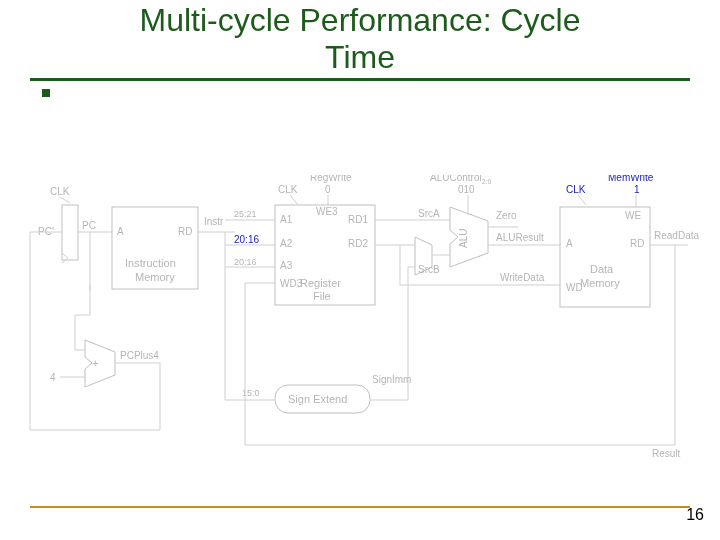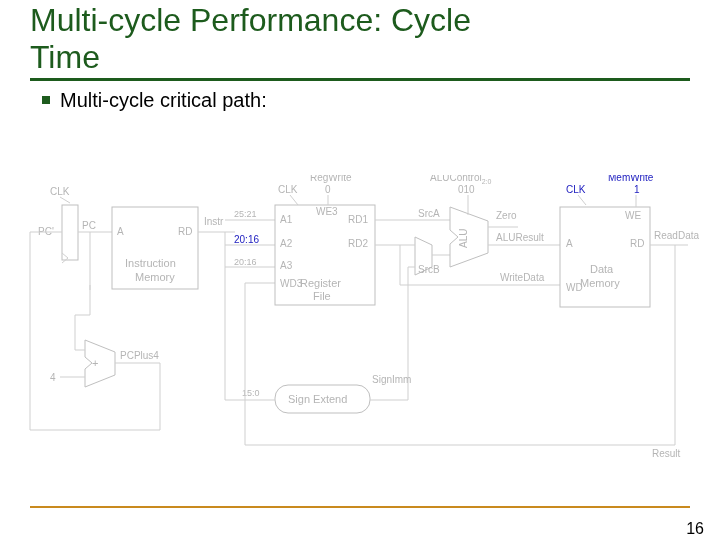--- a/index.html
+++ b/index.html
@@ -19,20 +19,21 @@
     box-sizing: border-box;
     padding: 0 30px;
   }
   .title {
     color: #1d5b1d;
     font-size: 32px;
     font-weight: normal;
     margin: 0;
     padding-top: 2px;
     line-height: 1.15;
+    text-align: center;
   }
   .title-underline {
     border-top: 3px solid #1d5b1d;
     margin-top: 2px;
     width: 660px;
   }
   .bullet-row {
     margin-top: 8px;
     margin-left: 12px;
     display: flex;
@@ -65,21 +66,21 @@
   .diagram svg { width: 680px; height: 290px; }
   .bottom-rule {
     position: absolute;
     bottom: 32px;
     left: 30px;
     width: 660px;
     border-top: 2px solid #c98a1e;
   }
   .pagenum {
     position: absolute;
-    bottom: 2px;
+    bottom: 16px;
     right: 16px;
     font-size: 16px;
     color: #000;
   }
   
   .lbl { font: 10px Arial; fill: #b5b5b5; }
   .lblm { font: 11px Arial; fill: #b5b5b5; }
   .lblb { font: 9px Arial; fill: #b5b5b5; }
   .blue { fill: #2020c0; font: 10px Arial; }
   .wire { stroke: #cfcfcf; stroke-width: 1; fill: none; }
@@ -91,21 +92,20 @@
 
 <div class="slide">
   <h1 class="title">
     <span>Multi-cycle Performance: Cycle</span><br>
     <span>Time</span>
   </h1>
   <div class="title-underline"></div>
 
   <div class="bullet-row">
     <div class="bullet-sq"></div>
-    <div class="bullet-text">Multi-cycle critical path:</div>
   </div>
 
   <div class="diagram">
     <svg viewBox="0 0 680 290">
 
       <rect class="reg" x="42" y="30" width="16" height="55"></rect>
       <path class="wire" d="M42 78 l6 5 l-6 5"></path>
       <text class="lbl" x="30" y="20">CLK</text>
       <line class="wire" x1="40" y1="22" x2="50" y2="28"></line>
       <text class="lbl" x="18" y="60">PC'</text>

